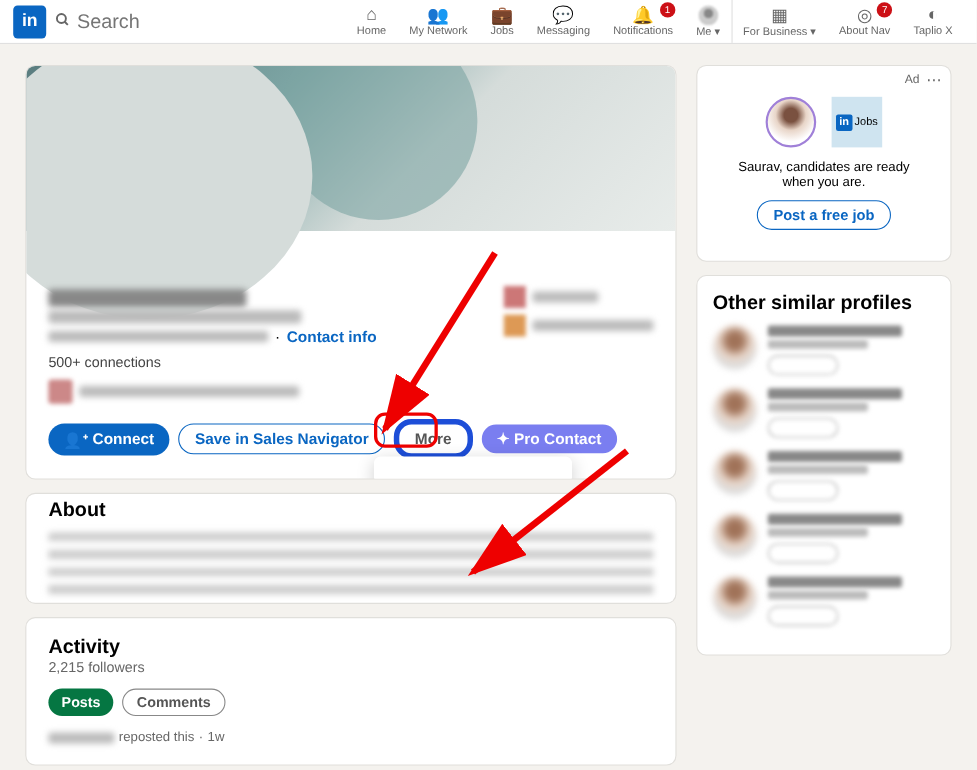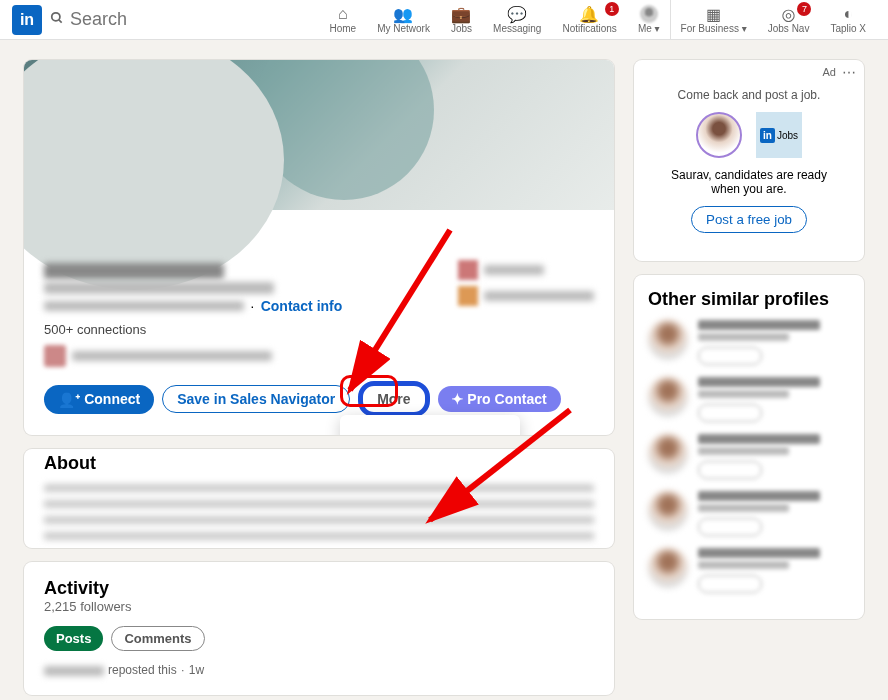--- a/index.html
+++ b/index.html
@@ -64,21 +64,21 @@
 
 .ad-card { padding: 28px; text-align: center; position: relative; }
 .ad-tag { position: absolute; top: 6px; right: 28px; font-size: 11px; color: #666; }
 .ad-menu { position: absolute; top: 4px; right: 8px; color: #666; cursor: pointer; }
 .ad-title { font-size: 12px; color: #555; margin-bottom: 10px; }
 .ad-imgs { display: flex; justify-content: center; gap: 14px; margin-bottom: 10px; }
 .ad-avatar { width: 46px; height: 46px; border-radius: 50%; border: 2px solid #a080d8; background: radial-gradient(circle at 50% 35%, #7a5140 18%, #e8d5c8 40%, #fff 70%); }
 .ad-jobs { width: 46px; height: 46px; background: #cfe4f0; display: flex; align-items: center; justify-content: center; gap: 2px; font-size: 10px; }
 .ad-jobs .in { background: #0a66c2; color: #fff; padding: 2px 3px; font-weight: bold; border-radius: 2px; font-size: 10px; }
 .ad-text { font-size: 12px; margin-bottom: 10px; }
-.ad-btn { border: 1px solid #0a66c2; color: #0a66c2; background: #fff; border-radius: 16px; padding: 5px 14px; font-weight: 400; cursor: pointer; }
+.ad-btn { border: 1px solid #0a66c2; color: #0a66c2; background: #fff; border-radius: 16px; padding: 5px 14px; font-weight: 700; cursor: pointer; }
 
 .similar-card { padding: 14px; }
 .similar-card h3 { font-size: 18px; margin-bottom: 10px; }
 .similar-item { display: flex; gap: 10px; margin-bottom: 12px; }
 .sim-pic { width: 40px; height: 40px; border-radius: 50%; background: radial-gradient(circle at 50% 35%, #a07258 20%, #e8d5c8 45%, #ddd 70%); filter: blur(3px); flex-shrink: 0; }
 .sim-body { flex: 1; }
 .sim-name { height: 10px; background: #888; border-radius: 2px; filter: blur(2px); margin-bottom: 3px; width: 80%; }
 .sim-sub { height: 8px; background: #bbb; border-radius: 2px; filter: blur(2px); margin-bottom: 6px; width: 60%; }
 .sim-btn { height: 18px; width: 64px; border: 1px solid #aaa; border-radius: 12px; filter: blur(2px); }
 </style>
@@ -122,21 +122,21 @@
         <span class="avatar-small nav-icon"></span>
         <span>Me ▾</span>
       </div>
     <div class="nav-item sep">
         <span class="nav-icon">▦</span>
         <span>For Business ▾</span>
       </div>
     <div class="nav-item">
         <span class="nav-icon">◎</span>
         <span class="badge">7</span>
-        <span>Jobs Nav</span>
+        <span>About Nav</span>
       </div>
     <div class="nav-item">
         <span class="nav-icon">◐</span>
         <span>Taplio X</span>
       </div>
   </div>
 </div>
 
 <div class="page">
   <div class="main">
@@ -211,21 +211,20 @@
         <span>1w</span>
       </div>
     </div>
 
   </div>
 
   <div class="sidebar">
     <div class="card ad-card">
       <span class="ad-tag">Ad</span>
       <span class="ad-menu">⋯</span>
-      <div class="ad-title">Come back and post a job.</div>
       <div class="ad-imgs">
         <div class="ad-avatar"></div>
         <div class="ad-jobs">
             <span class="in">in</span>
             <span>Jobs</span>
           </div>
       </div>
       <div class="ad-text">Saurav, candidates are ready when you are.</div>
       <button class="ad-btn">Post a free job</button>
     </div>

